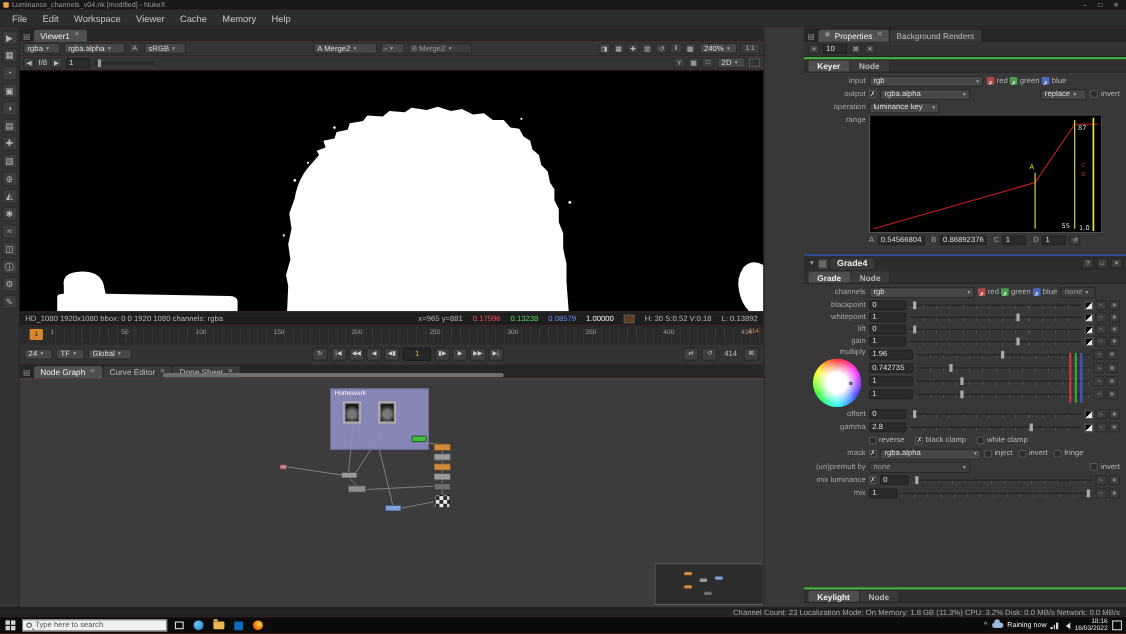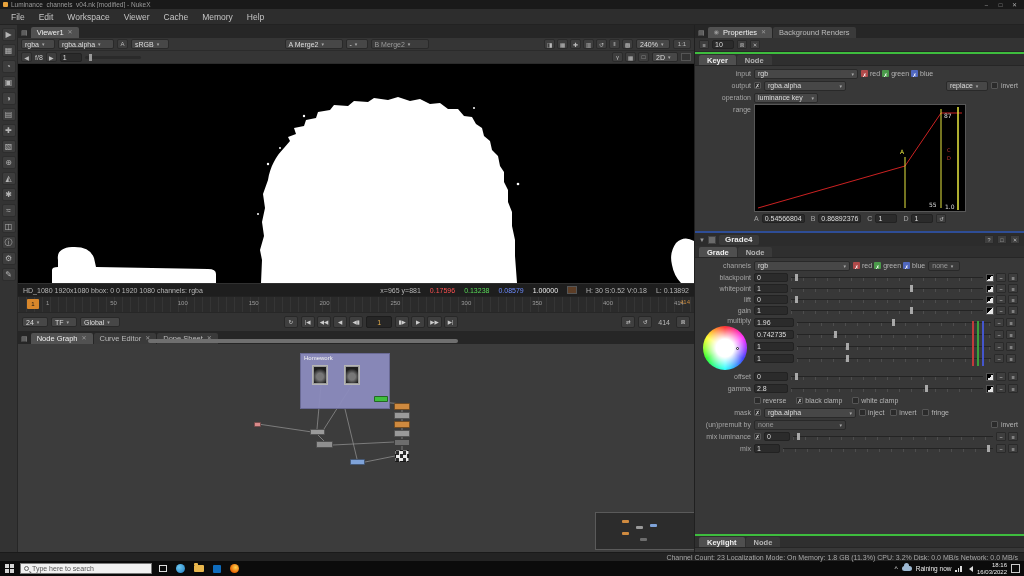--- a/index.html
+++ b/index.html
@@ -63,21 +63,21 @@
   .dagnode{position:absolute;border:1px solid rgba(0,0,0,.45);border-radius:1px;}
   .backdrop{position:absolute;left:282px;top:9px;width:90px;height:56px;background:#8c8cbe;border:1px solid #6d6d9a;opacity:.95;}
   .backdrop .bl{font-size:6px;color:#fff;padding:1px 3px;display:block;}
   .readnode{position:absolute;width:16px;height:20px;background:#9a9a9a;border:1px solid #b5b5b5;padding:1px;}
   .readnode i{display:block;width:100%;height:100%;background:radial-gradient(circle at 50% 60%,#777 0 30%,#1c1c1c 70%);}
   .checker{background:repeating-conic-gradient(#e8e8e8 0 25%,#2a2a2a 0 50%) 0 0/7px 7px;}
   .minimap{position:absolute;left:577px;top:168px;width:100px;height:38px;background:#2c2c2c;border:1px solid #5a5a5a;}
   .minimap i{position:absolute;border-radius:1px;}
 
   
-  .propscol{width:330px;background:#383838;border-left:1px solid #202020;display:flex;flex-direction:column;flex-shrink:0;}
+  .propscol{width:330px;background:#383838;border-left:1px solid #202020;display:flex;flex-direction:column;flex-shrink:0;padding-left:36px;}
   .ptoolbar{height:14px;background:#333;display:flex;align-items:center;gap:3px;padding:0 4px;border-bottom:1px solid #272727;}
   .mini{min-width:10px;height:9px;background:#3e3e3e;border:1px solid #2a2a2a;color:#bbb;font-size:5.5px;display:flex;align-items:center;justify-content:center;border-radius:1px;}
   .pval{background:#2b2b2b;border:1px solid #222;border-radius:2px;min-width:22px;height:9px;font-size:7px;color:#ddd;display:flex;align-items:center;padding:0 2px;white-space:nowrap;}
   .panel{display:flex;flex-direction:column;}
   .accent{height:2px;}
   .phead{height:13px;background:#2c2c2c;display:flex;align-items:center;gap:3px;padding:0 4px;}
   .phead .arr{color:#999;font-size:6px;}
   .chip{width:8px;height:8px;background:#6a6a6a;border:1px solid #444;}
   .nm{font-size:8px;color:#ececec;font-weight:bold;background:#3a3a3a;padding:0 6px;border-radius:2px;height:10px;line-height:10px;}
   .sp{flex:1;}

